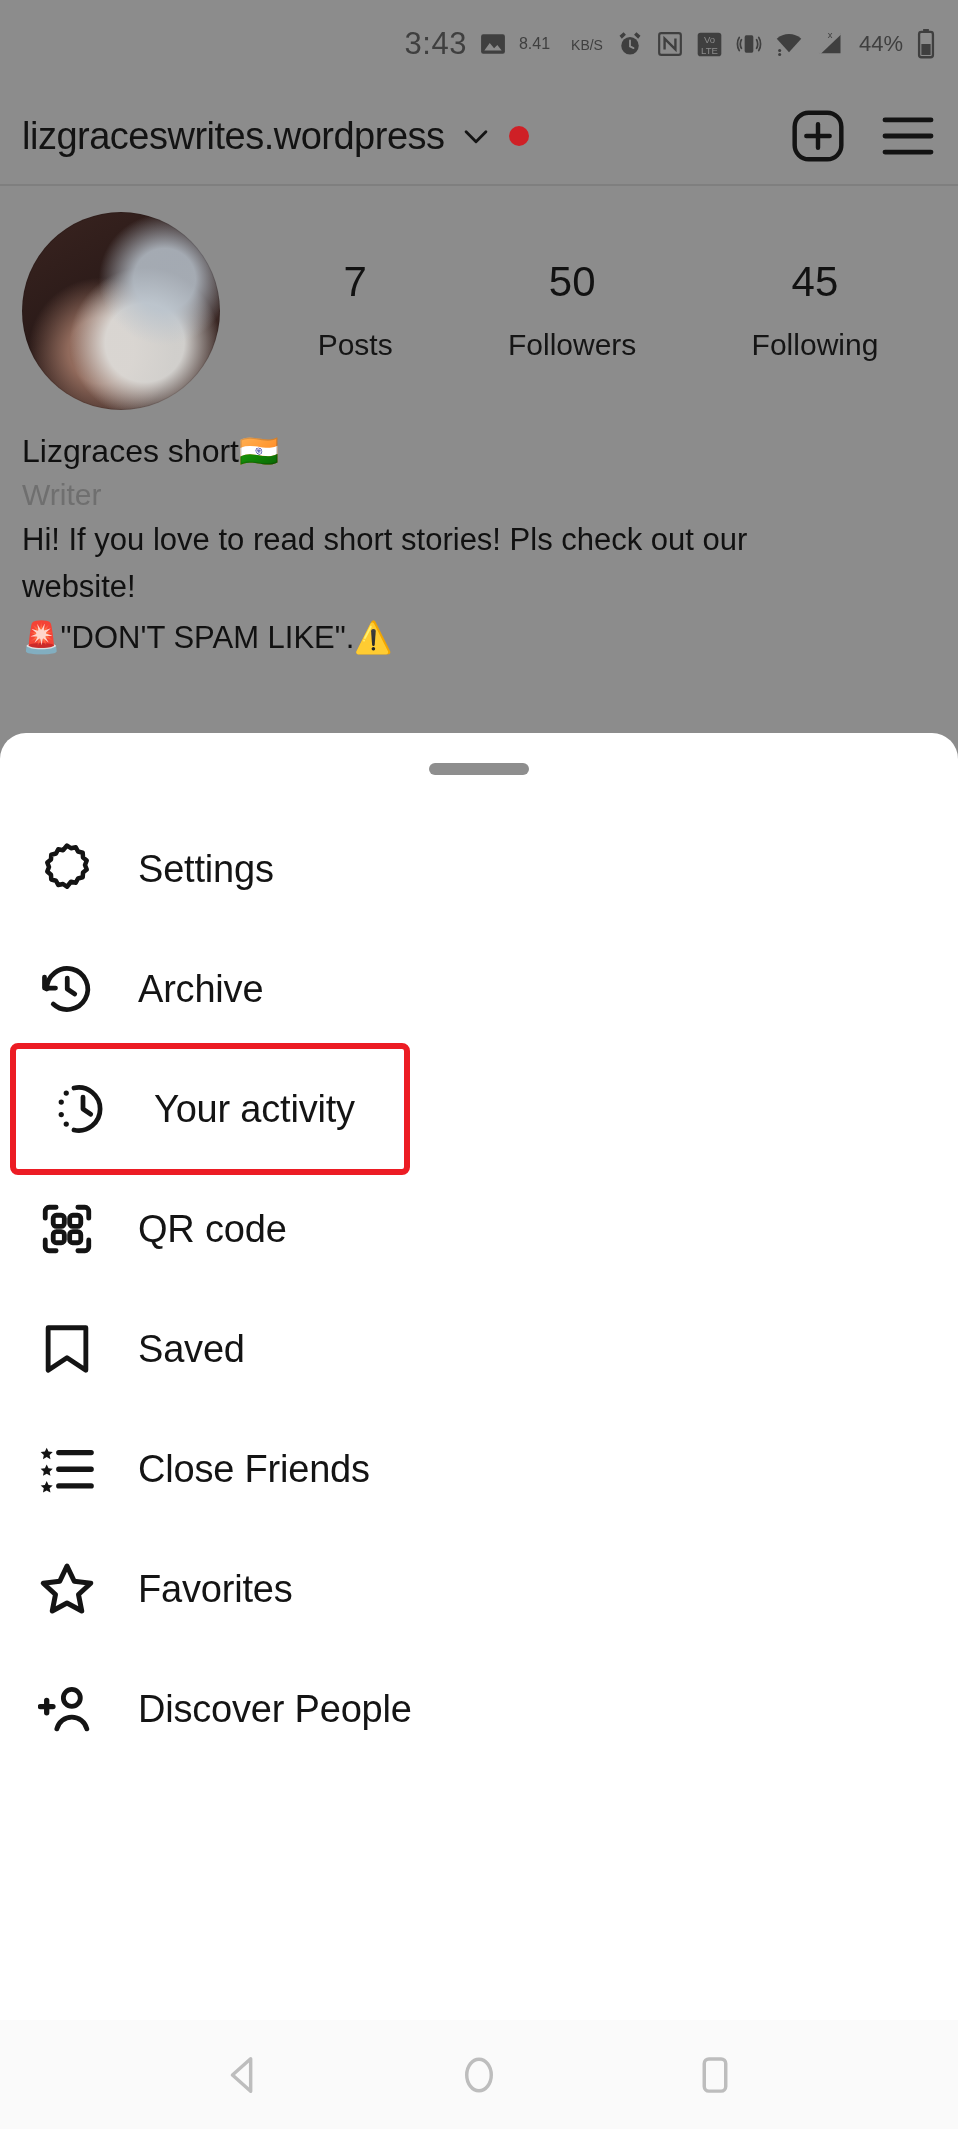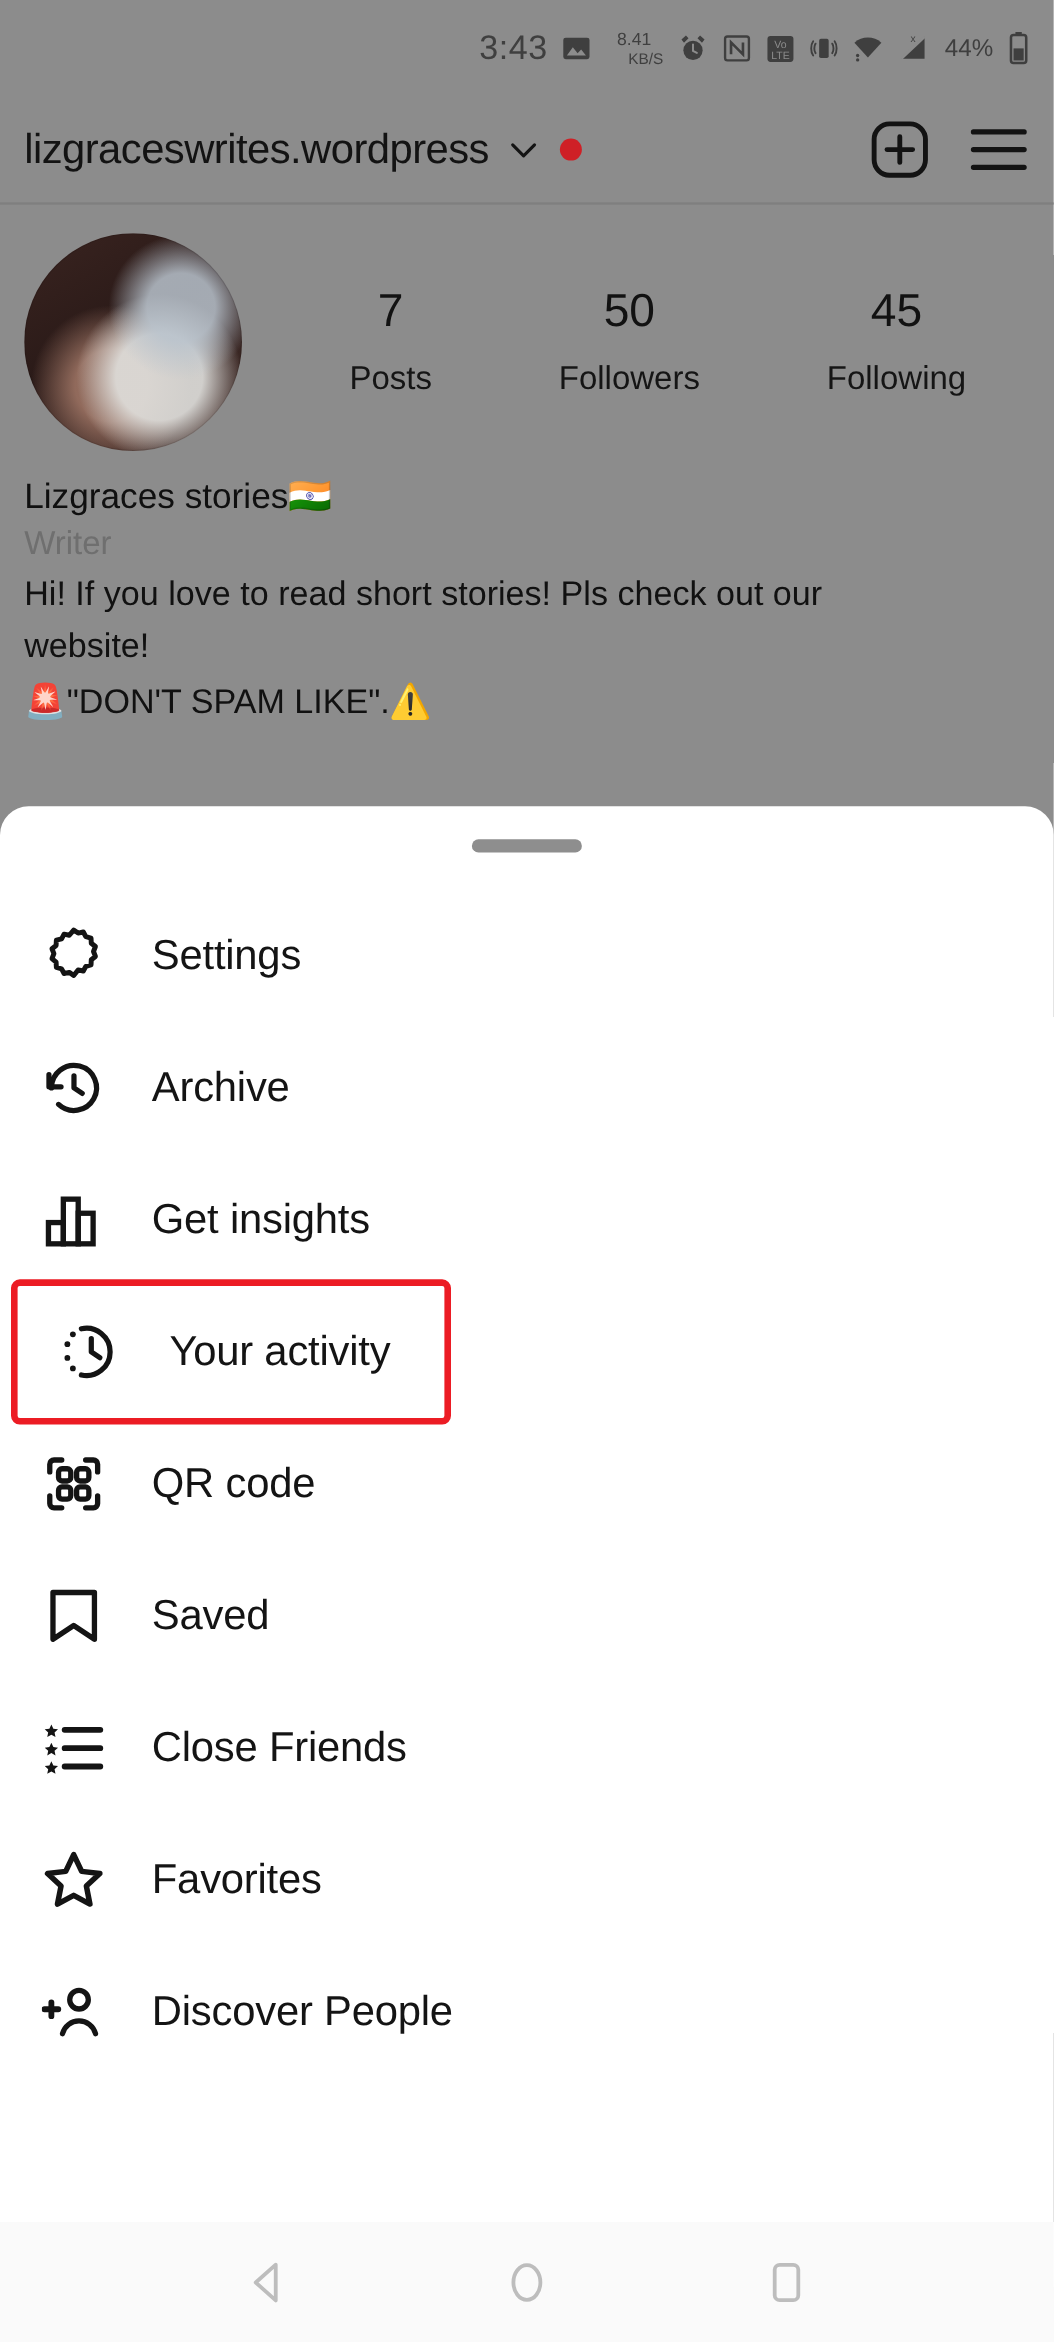--- a/index.html
+++ b/index.html
@@ -20,21 +20,21 @@
   
   #statusbar{
     position:absolute; left:0; top:0; width:958px; height:88px;
     display:flex; align-items:center; justify-content:flex-end;
     padding-right:22px; gap:13px;
     color:#3b3b3b;
   }
   #statusbar .clock{ font-size:31px; letter-spacing:.5px; color:#3f3f3f; }
   #statusbar .pct{ font-size:22px; color:#3f3f3f; margin-left:2px;}
   .sicon{ display:inline-flex; align-items:center; justify-content:center; }
-  .netspd{ display:flex; flex-direction:column; align-items:center; line-height:1;
+  .netspd{ display:flex; flex-direction:row; align-items:center; line-height:1;
            font-size:16px; color:#3f3f3f; }
   .netspd .u{ font-size:14px; margin-top:1px;padding-left:21px; }
 
   
   #header{
     position:absolute; left:0; top:88px; width:958px; height:96px;
     display:flex; align-items:center; padding:0 22px;
   }
   #header .uname{
     font-size:38px; color:#131313; font-weight:400; letter-spacing:-0.5px;
@@ -229,21 +229,21 @@
           <div class="num">50</div>
           <div class="lbl">Followers</div>
         </div>
         <div class="stat">
           <div class="num">45</div>
           <div class="lbl">Following</div>
         </div>
       </div>
     </div>
     <div id="bio">
-      <div class="name">Lizgraces stories🇮🇳</div>
+      <div class="name">Lizgraces short🇮🇳</div>
       <div class="cat">Writer</div>
       <div class="desc">Hi! If you love to read short stories! Pls check out our</div>
       <div class="desc">website!</div>
       <div class="warn">🚨"DON'T SPAM LIKE".⚠️</div>
     </div>
   </div>
 </div>
 
 <div id="sheet">
   <div id="handle"></div>
@@ -263,30 +263,20 @@
       <span class="ico">
         <svg width="60" height="60" viewBox="0 0 24 24">
           <path d="M3.9 12a8.2 8.2 0 1 1 2.6 6" fill="none" stroke="#141414" stroke-width="1.9" stroke-linecap="round"></path>
           <path d="M3 7.2v4.4h4.4" fill="none" stroke="#141414" stroke-width="1.9" stroke-linecap="round" stroke-linejoin="round"></path>
           <path d="M12.1 7.6V12l3 2" fill="none" stroke="#141414" stroke-width="1.9" stroke-linecap="round" stroke-linejoin="round"></path>
         </svg>
       </span>
       <span class="lab">Archive</span>
     </div>
 
-    <div class="mi">
-      <span class="ico">
-        <svg width="58" height="58" viewBox="0 0 24 24">
-          <rect x="2.5" y="13" width="5.6" height="8" fill="none" stroke="#141414" stroke-width="2"></rect>
-          <rect x="8.1" y="4.2" width="5.6" height="16.8" fill="none" stroke="#141414" stroke-width="2"></rect>
-          <rect x="13.7" y="9.5" width="5.6" height="11.5" fill="none" stroke="#141414" stroke-width="2"></rect>
-        </svg>
-      </span>
-      <span class="lab">Get insights</span>
-    </div>
 
     <div class="mi highlight">
       <span class="ico">
         <svg width="60" height="60" viewBox="0 0 24 24">
           <path d="M8.4 3.6A8.6 8.6 0 1 1 8.4 20.4" fill="none" stroke="#141414" stroke-width="1.9" stroke-linecap="round"></path>
           <circle cx="5.3" cy="5.6" r="1.05" fill="#141414"></circle>
           <circle cx="3.3" cy="9.2" r="1.05" fill="#141414"></circle>
           <circle cx="3.3" cy="14.2" r="1.05" fill="#141414"></circle>
           <circle cx="5.3" cy="18" r="1.05" fill="#141414"></circle>
           <path d="M12 7.2V12l3.1 2.1" fill="none" stroke="#141414" stroke-width="1.9" stroke-linecap="round" stroke-linejoin="round"></path>

